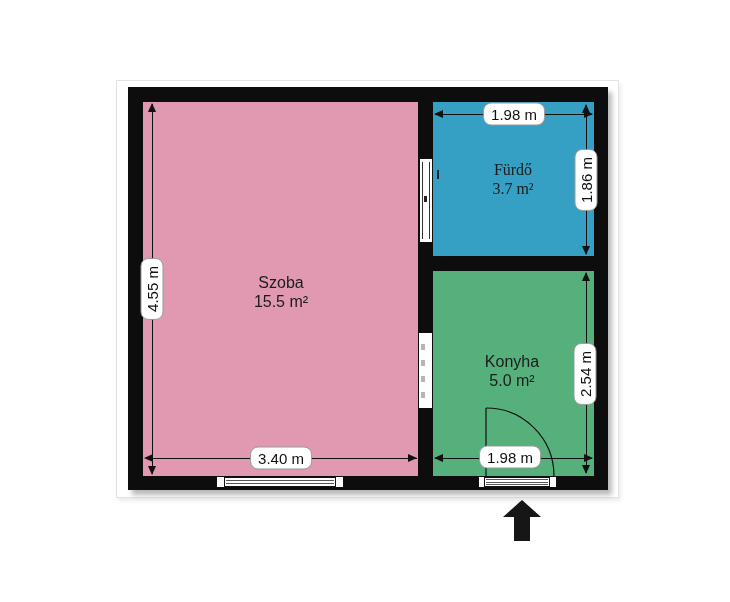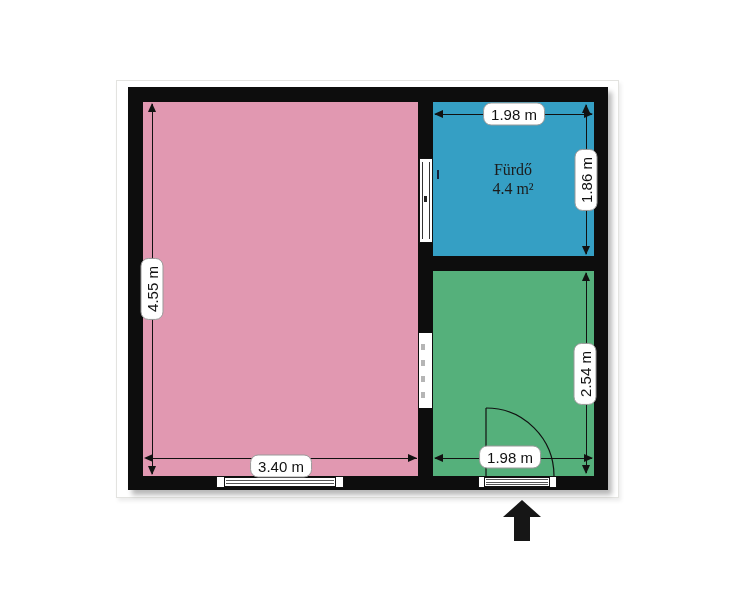--- a/index.html
+++ b/index.html
@@ -117,29 +117,37 @@
 
   <div class="dimline" style="left:586px;top:273px;width:1px;height:200px;"></div>
   <div class="ah ah-up" style="left:582px;top:272px;"></div>
   <div class="ah ah-down" style="left:582px;top:465px;"></div>
 
   <div class="dimline" style="left:435px;top:458px;width:157px;height:1px;"></div>
   <div class="ah ah-left" style="left:434px;top:454px;"></div>
   <div class="ah ah-right" style="left:584px;top:454px;"></div>
 
   <div class="pill rot" style="left:152px;top:289px;">4.55 m</div>
-  <div class="pill" style="left:281px;top:458px;margin-top:8px;">3.40 m</div>
+  <div class="pill" style="left:281px;top:458px;">3.40 m</div>
   <div class="pill" style="left:514px;top:114px;">1.98 m</div>
   <div class="pill rot" style="left:586px;top:180px;">1.86 m</div>
   <div class="pill rot" style="left:585px;top:374px;">2.54 m</div>
   <div class="pill" style="left:510px;top:457px;">1.98 m</div>
 
+  <div class="room-label" style="left:281px;top:292px;">
+    <div>Szoba</div>
+    <div>15.5 m²</div>
+  </div>
   <div class="room-label" style="left:513px;top:179px;font-family:Liberation Serif, serif;">
     <div>Fürdő</div>
-    <div>4.4 m²</div>
+    <div>3.7 m²</div>
+  </div>
+  <div class="room-label" style="left:512px;top:371px;">
+    <div>Konyha</div>
+    <div>5.0 m²</div>
   </div>
 
   <div>
     <div class="arrow-head"></div>
     <div class="arrow-shaft"></div>
   </div>
 
 </div>
 
 </body></html>

